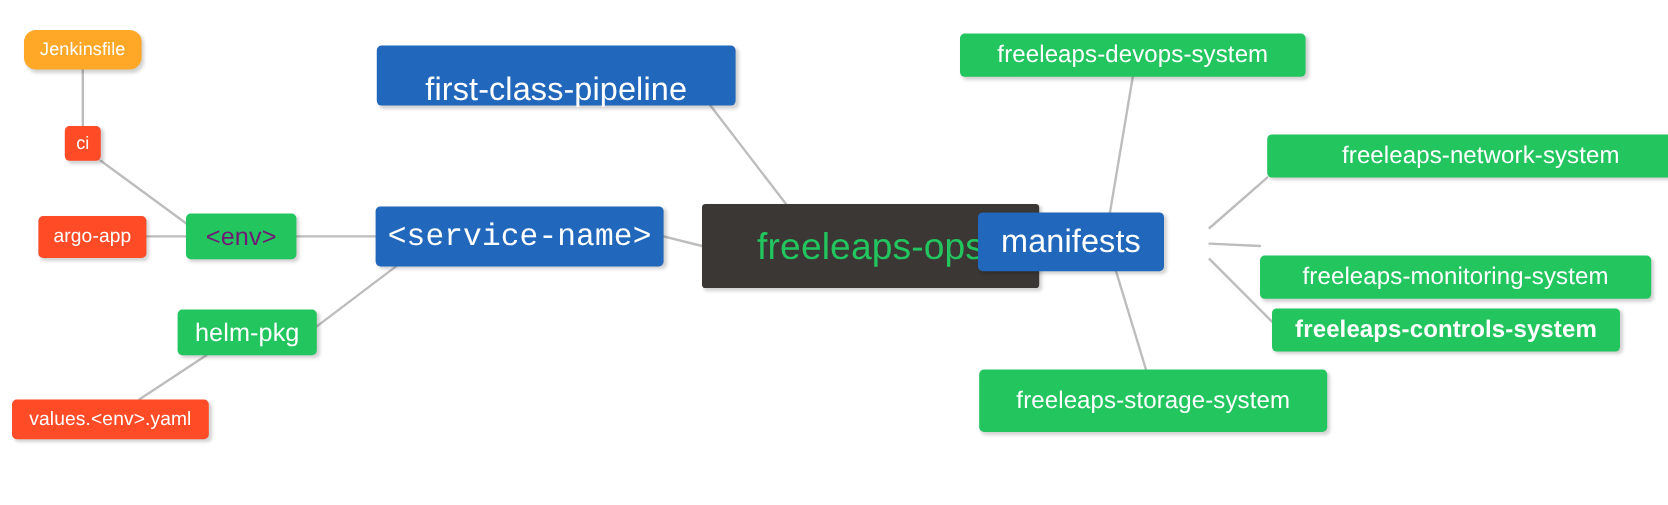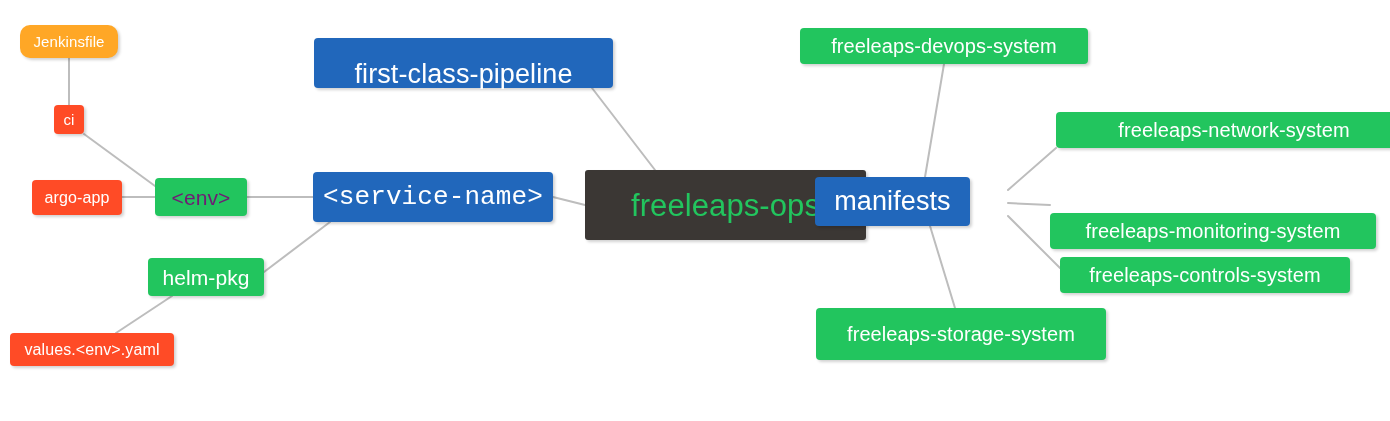--- a/index.html
+++ b/index.html
@@ -100,20 +100,20 @@
       </div>
       <div class="node" style="left: 800px; top: 28px; width: 288px; height: 36px; background: rgb(34, 197, 94); color: rgb(255, 255, 255); font-size: 20px;">
         <span>freeleaps-devops-system</span>
       </div>
       <div class="node" style="left: 1056px; top: 112px; width: 356px; height: 36px; background: rgb(34, 197, 94); color: rgb(255, 255, 255); font-size: 20px;">
         <span>freeleaps-network-system</span>
       </div>
       <div class="node" style="left: 1050px; top: 187px; width: 326px; height: 36px; background: rgb(34, 197, 94); color: rgb(255, 255, 255); font-size: 20px; margin-top: 26px;">
         <span>freeleaps-monitoring-system</span>
       </div>
-      <div class="node" style="left: 1060px; top: 257px; width: 290px; height: 36px; background: rgb(34, 197, 94); color: rgb(255, 255, 255); font-size: 20px;">
+      <div class="node" style="left: 1060px; top: 257px; width: 290px; height: 36px; background: rgb(34, 197, 94); color: rgb(255, 255, 255); font-size: 20px; font-weight: bold;">
         <span>freeleaps-controls-system</span>
       </div>
       <div class="node" style="left: 816px; top: 308px; width: 290px; height: 52px; background: rgb(34, 197, 94); color: rgb(255, 255, 255); font-size: 20px;">
         <span>freeleaps-storage-system</span>
       </div>
     </div>
 </div>
 
 </body></html>

